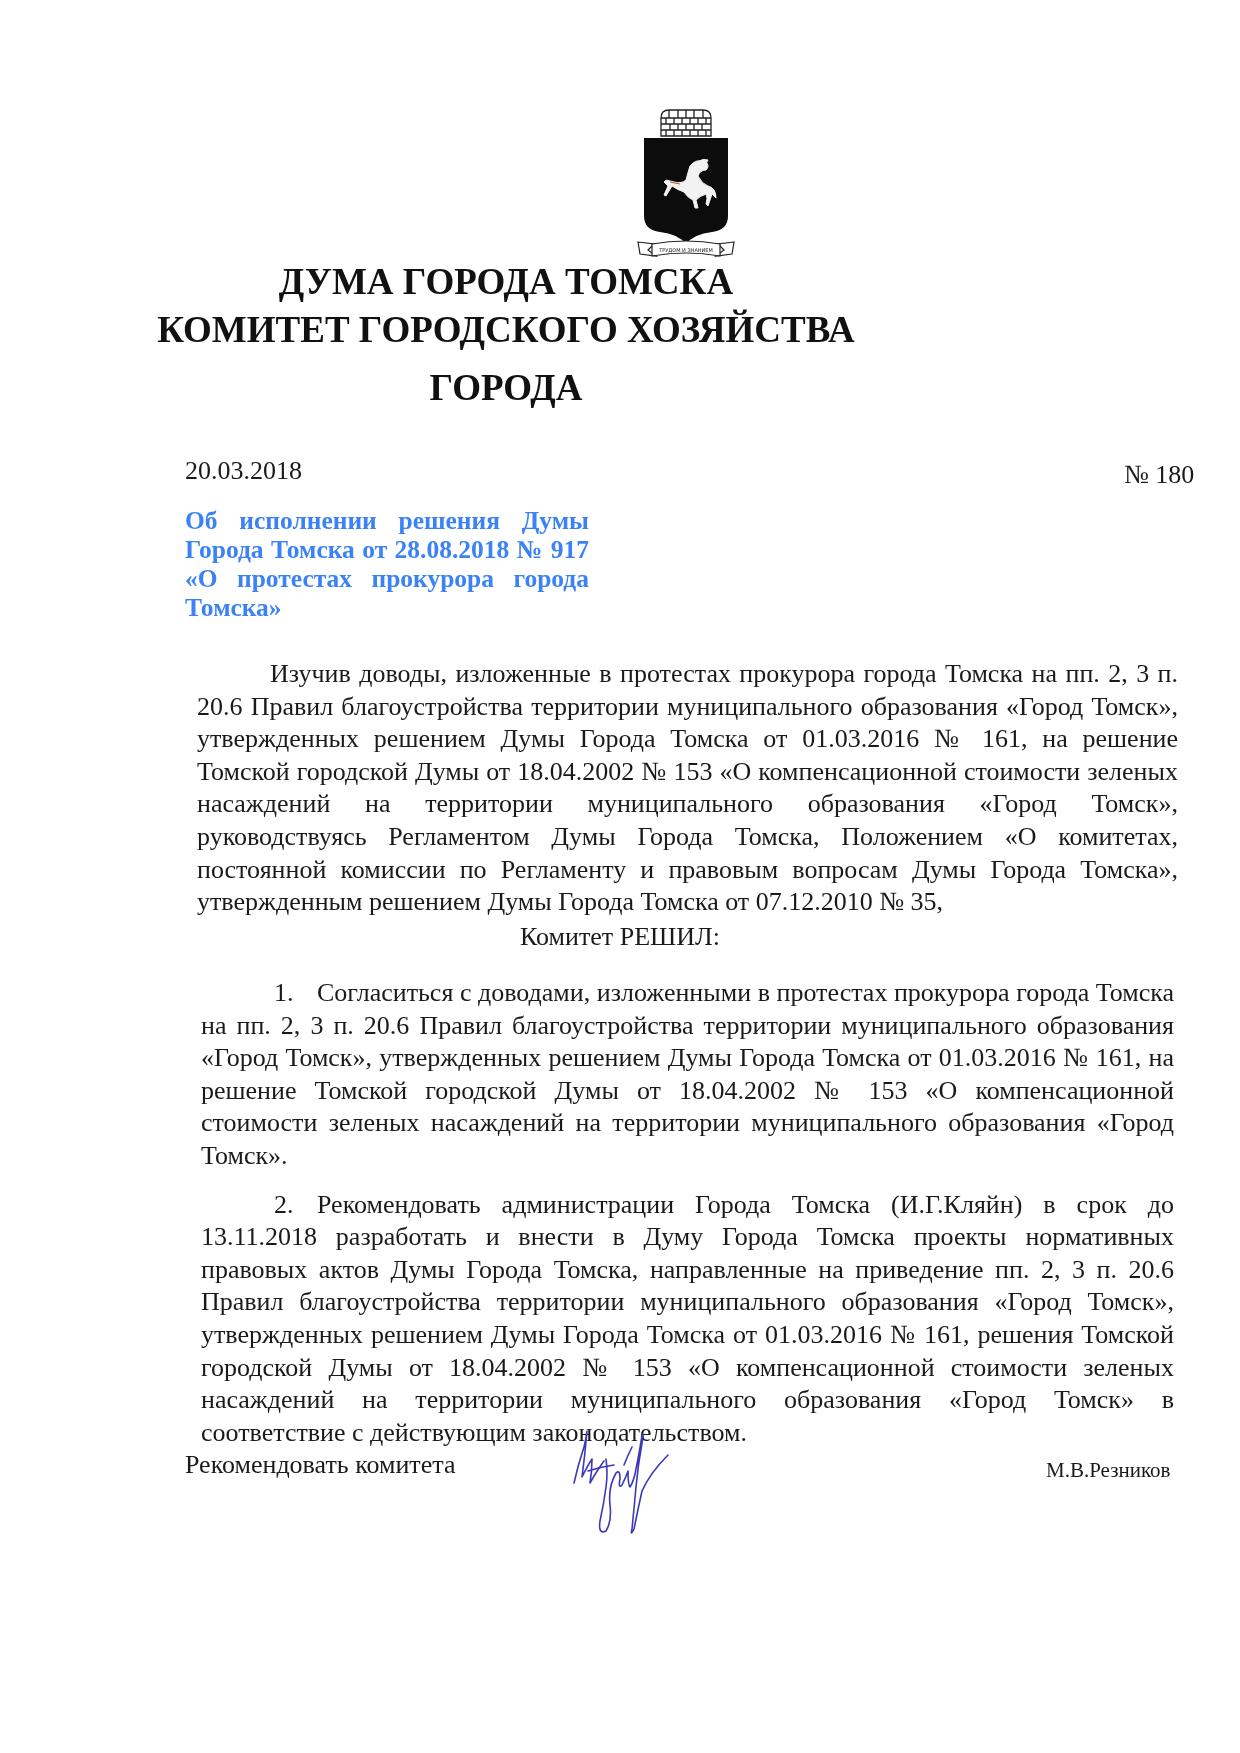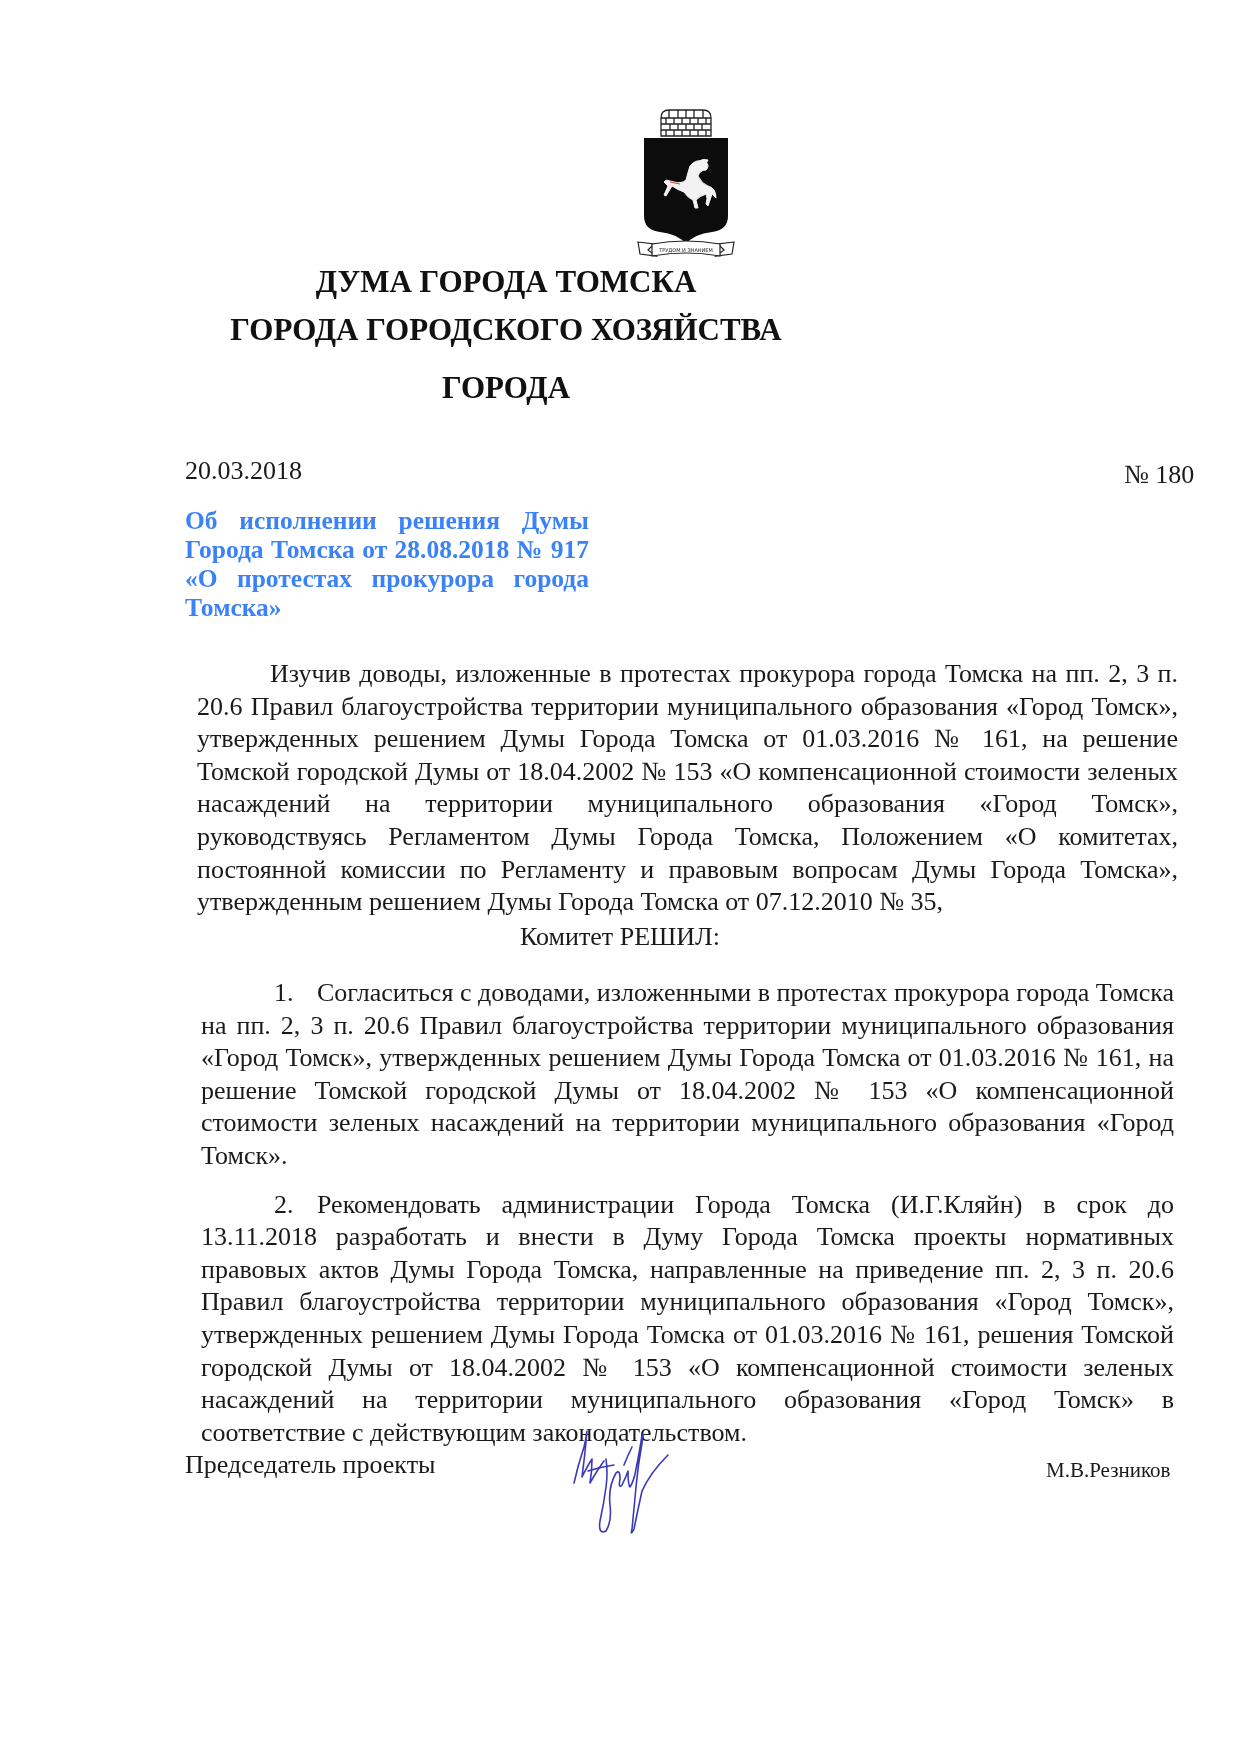--- a/index.html
+++ b/index.html
@@ -1,21 +1,21 @@
 <!DOCTYPE html>
 <html><head>
 <meta charset="utf-8">
 <style>
   html, body { margin: 0; padding: 0; background: #ffffff; }
   body { width: 1240px; height: 1753px; position: relative; overflow: hidden;
          font-family: "Liberation Serif", "DejaVu Serif", serif; color: #1a1a1a; }
   .abs { position: absolute; }
   .emblem { left: 636px; top: 104px; width: 100px; height: 158px; }
   .h1 { left: 0; width: 1012px; text-align: center; font-weight: bold;
-        font-size: 31px; line-height: 36px; color: #111; }
+        font-size: 37px; line-height: 36px; color: #111; }
   .date { left: 185px; top: 456px; font-size: 26px; line-height: 30px; }
   .number { left: 1124px; top: 460px; font-size: 26px; line-height: 30px; }
   .title-block { left: 185px; top: 506px; width: 404px; font-weight: bold;
                  font-size: 25.5px; line-height: 29px; text-align: justify;
                  text-align-last: left; color: #3b82f6; }
   .body-col { left: 185px; width: 1005px; font-size: 26px; line-height: 32.6px;
               text-align: justify; }
   .para { margin: 12px; text-indent: 73px; }
   .decided { left: 0; width: 1240px; text-align: center; font-size: 26px;
              line-height: 30px; top: 922px; }
@@ -51,40 +51,40 @@
     <g fill="#fff" stroke="#222" stroke-width="1.2">
       <path d="M2 138 L18 140 L12 146 L20 152 L4 150 Z"></path>
       <path d="M98 138 L82 140 L88 146 L80 152 L96 150 Z"></path>
       <path d="M16 140 Q50 134 84 140 L84 152 Q50 146 16 152 Z"></path>
     </g>
     <text x="50" y="148" font-size="5" text-anchor="middle" font-family="DejaVu Sans, sans-serif" fill="#222">ТРУДОМ И ЗНАНИЕМ</text>
   </svg>
 </div>
 
 <div class="abs h1" style="top:264px">ДУМА ГОРОДА ТОМСКА</div>
-<div class="abs h1" style="top:312px">ГОРОДА ГОРОДСКОГО ХОЗЯЙСТВА</div>
+<div class="abs h1" style="top:312px">КОМИТЕТ ГОРОДСКОГО ХОЗЯЙСТВА</div>
 <div class="abs h1" style="top:370px">ГОРОДА</div>
 
 <div class="abs date">20.03.2018</div>
 <div class="abs number">№ 180</div>
 
 <div class="abs title-block">Об исполнении решения Думы Города Томска от 28.08.2018 № 917 «О протестах прокурора города Томска»</div>
 
 <div class="abs body-col" style="top:646px">
   <p class="para">Изучив доводы, изложенные в протестах прокурора города Томска на пп. 2, 3 п. 20.6 Правил благоустройства территории муниципального образования «Город Томск», утвержденных решением Думы Города Томска от 01.03.2016 № 161, на решение Томской городской Думы от 18.04.2002 № 153 «О компенсационной стоимости зеленых насаждений на территории муниципального образования «Город Томск», руководствуясь Регламентом Думы Города Томска, Положением «О комитетах, постоянной комиссии по Регламенту и правовым вопросам Думы Города Томска», утвержденным решением Думы Города Томска от 07.12.2010 № 35,</p>
 </div>
 
 <div class="abs decided">Комитет РЕШИЛ:</div>
 
 <div class="abs body-col" style="top:961px">
   <p class="item"><span class="num">1.</span><span>Согласиться с доводами, изложенными в протестах прокурора города Томска на пп. 2, 3 п. 20.6 Правил благоустройства территории муниципального образования «Город Томск», утвержденных решением Думы Города Томска от 01.03.2016 № 161, на решение Томской городской Думы от 18.04.2002 № 153 «О компенсационной стоимости зеленых насаждений на территории муниципального образования «Город Томск».</span></p>
   <p class="item"><span class="num">2.</span><span>Рекомендовать администрации Города Томска (И.Г.Кляйн) в срок до 13.11.2018 разработать и внести в Думу Города Томска проекты нормативных правовых актов Думы Города Томска, направленные на приведение пп. 2, 3 п. 20.6 Правил благоустройства территории муниципального образования «Город Томск», утвержденных решением Думы Города Томска от 01.03.2016 № 161, решения Томской городской Думы от 18.04.2002 № 153 «О компенсационной стоимости зеленых насаждений на территории муниципального образования «Город Томск» в соответствие с действующим законодательством.</span></p>
 </div>
 
-<div class="abs sig-label">Председатель проекты</div>
+<div class="abs sig-label">Рекомендовать комитета</div>
 <div class="abs signature">
   <svg width="110" height="115" viewBox="0 0 110 115">
     <g fill="none" stroke="#3a3ab8" stroke-width="1.6" stroke-linecap="round" stroke-linejoin="round">
       <path d="M4 58 Q8 40 14 22 Q16 14 17 6 Q15 30 12 52 Q18 40 22 34 Q22 46 20 58 Q28 44 34 36"></path>
       <path d="M18 46 Q30 42 44 40"></path>
       <path d="M36 34 Q38 48 36 62 Q34 78 30 96 Q28 110 36 106 Q42 96 40 80 Q38 62 46 48 Q50 44 50 54 Q48 64 52 60 Q56 52 58 46 Q58 60 60 62 Q64 56 66 44 Q70 24 72 10 Q74 6 72 18 Q68 40 66 62 Q64 84 62 104 Q60 112 64 104 Q68 84 72 66 Q80 48 98 30"></path>
       <path d="M54 40 Q58 30 62 22"></path>
     </g>
   </svg>
 </div>

